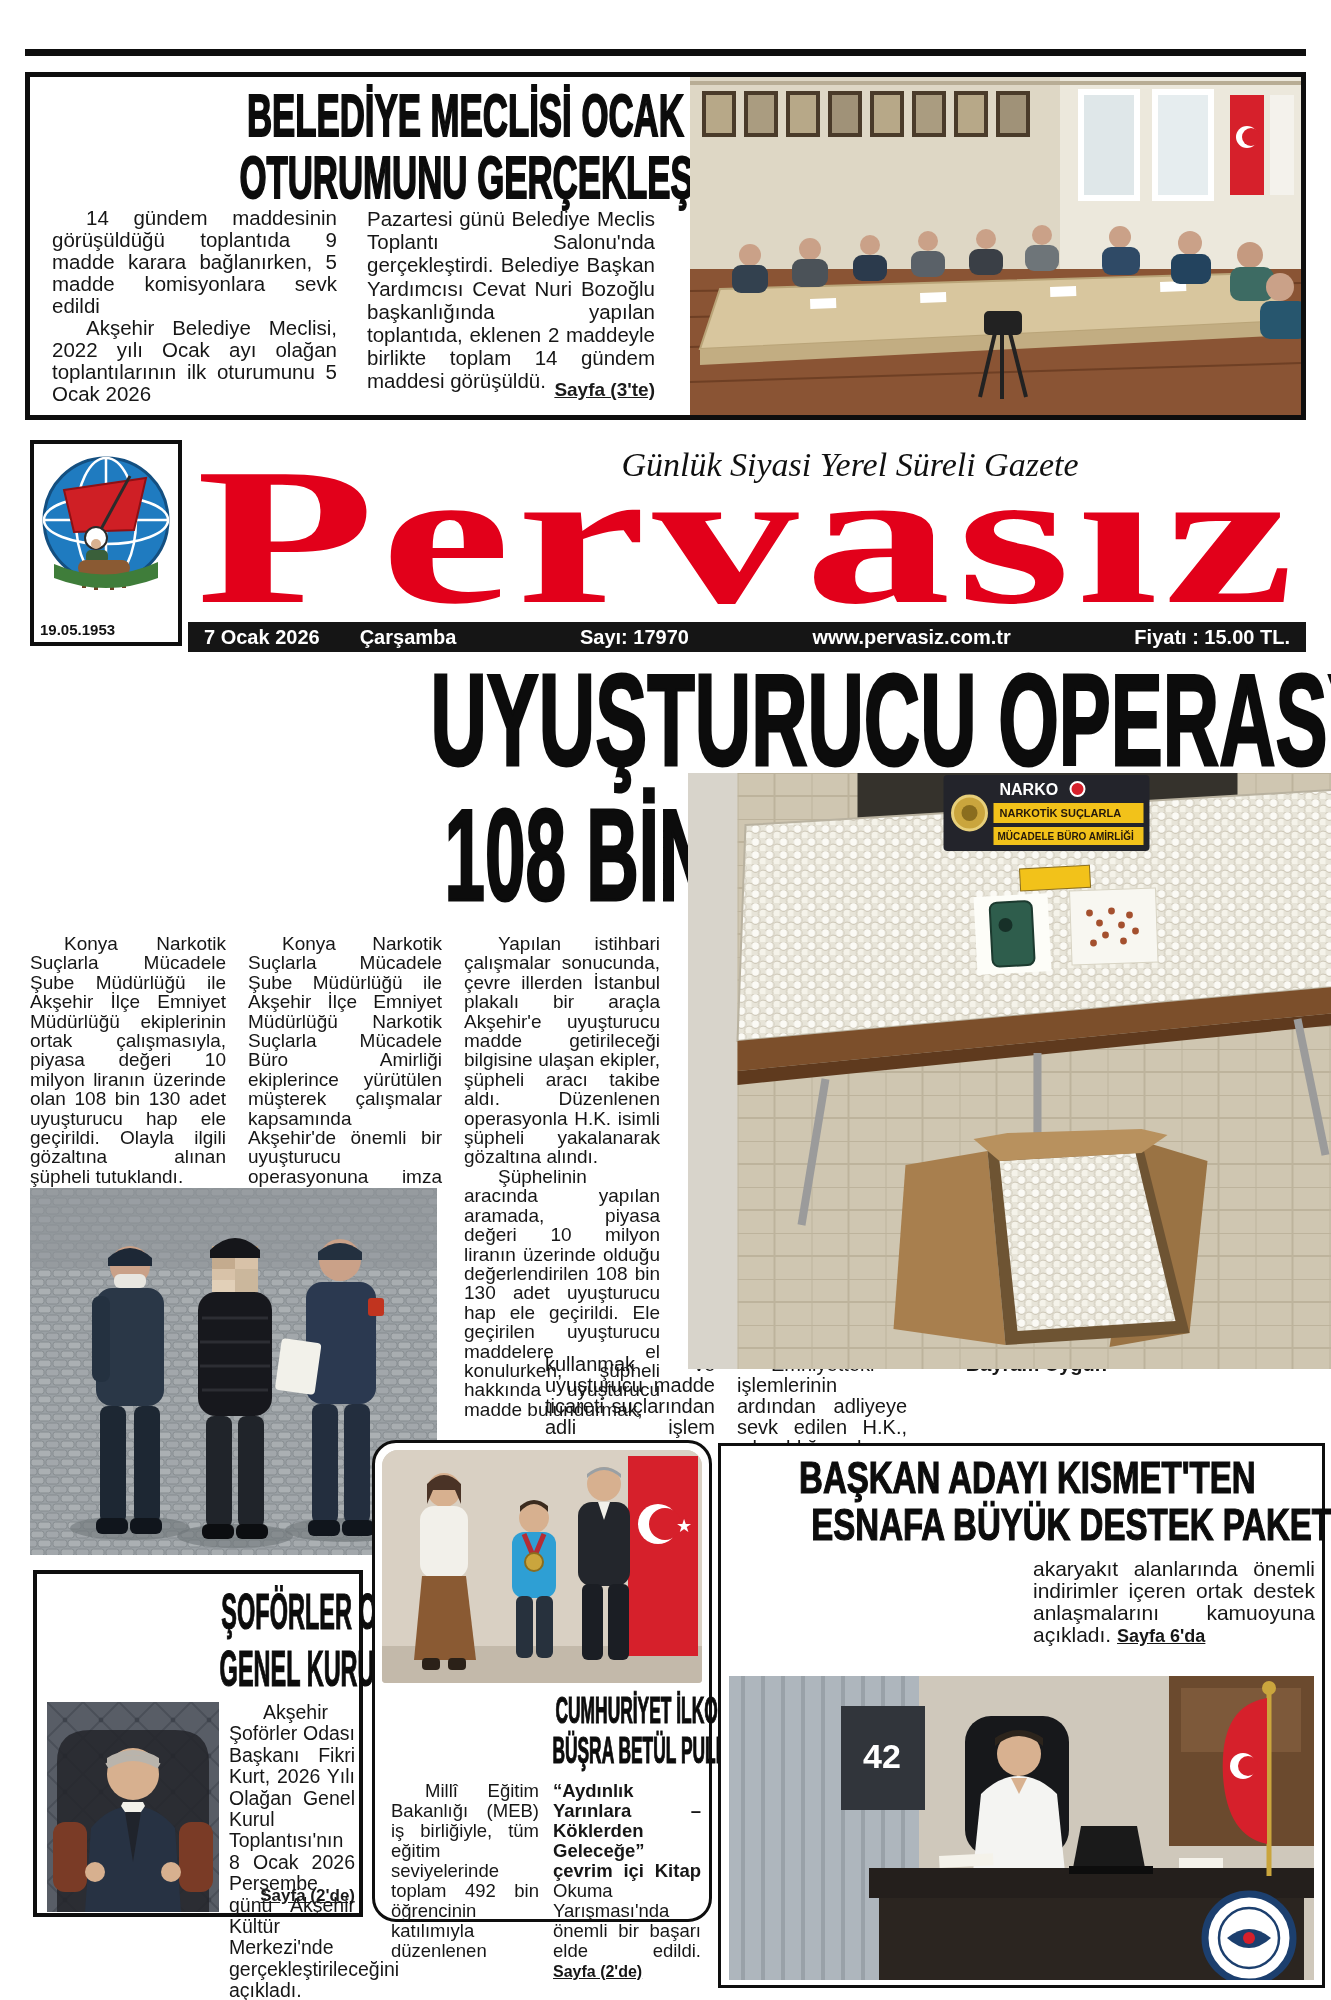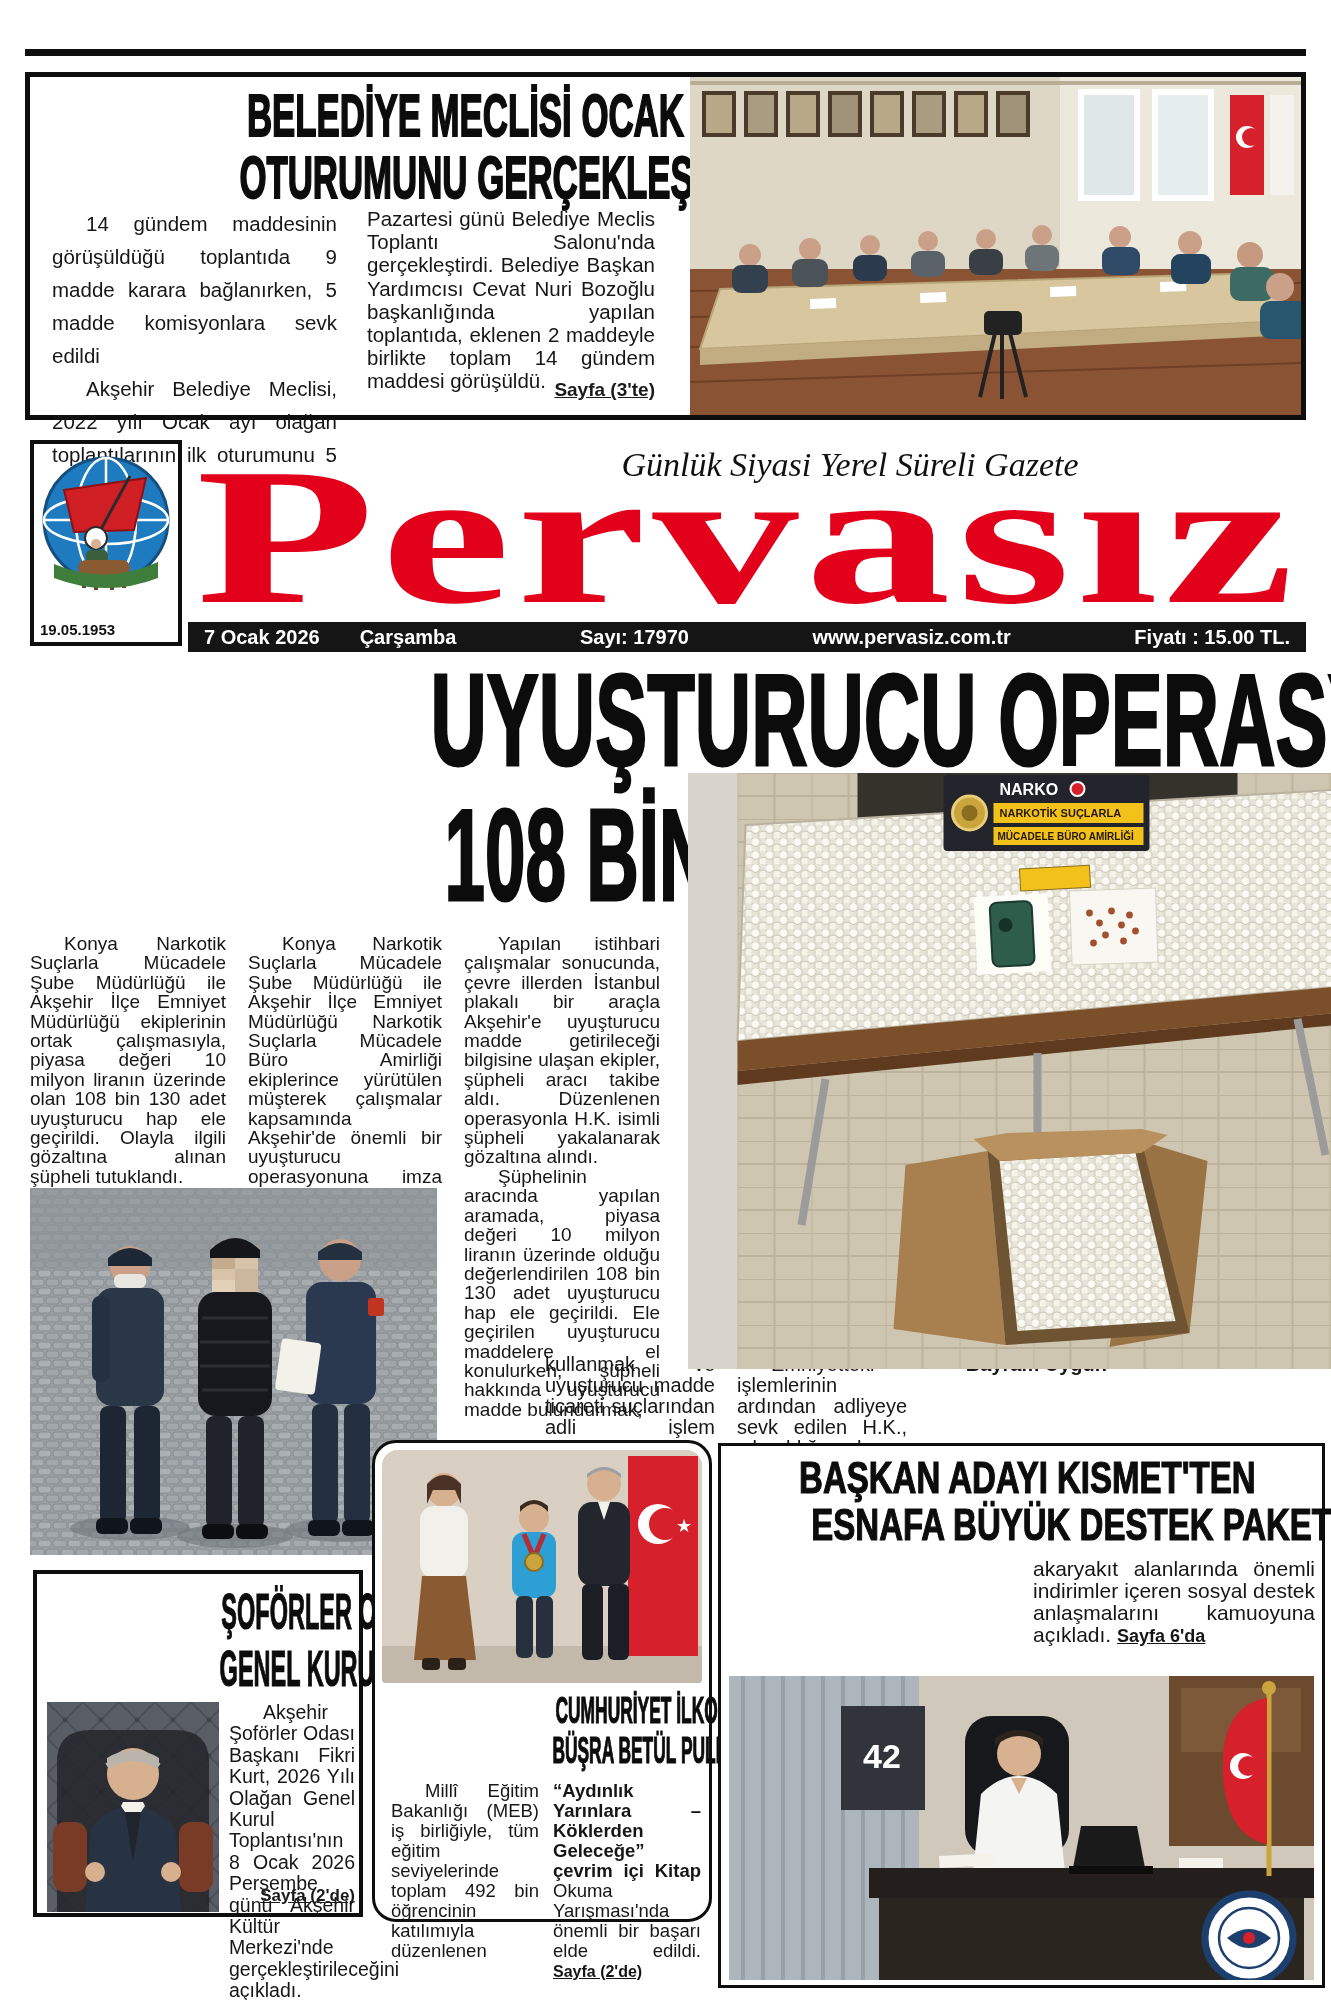--- a/index.html
+++ b/index.html
@@ -44,21 +44,21 @@
 
 <div class="page">
 
   <div class="abs rule"></div>
 
   <div class="abs topbox">
     <div class="abs hl stroke2" style="left:12px;top:8px;width:636px;font-size:60px;line-height:62px;">
       <span class="cond" style="--sx:.58">BELEDİYE MECLİSİ OCAK AYI İLK</span><br>
       <span class="cond" style="--sx:.58">OTURUMUNU GERÇEKLEŞTİRDİ</span>
     </div>
-    <div class="abs bt" style="left:22px;top:130px;width:285px;font-size:20.5px;line-height:33px;">
+    <div class="abs bt" style="left:22px;top:130px;width:285px;font-size:20.5px;line-height:22px;">
       <p class="ind">14 gündem maddesinin görüşüldüğü toplantıda 9 madde karara bağlanırken, 5 madde komisyonlara sevk edildi</p>
       <p class="ind">Akşehir Belediye Meclisi, 2022 yılı Ocak ayı olağan toplantılarının ilk oturumunu 5 Ocak 2026</p>
     </div>
     <div class="abs bt" style="left:337px;top:130px;width:288px;font-size:20.5px;line-height:23.2px;">
       <p>Pazartesi günü Belediye Meclis Toplantı Salonu'nda gerçekleştirdi. Belediye Başkan Yardımcısı Cevat Nuri Bozoğlu başkanlığında yapılan toplantıda, eklenen 2 maddeyle birlikte toplam 14 gündem maddesi görüşüldü.</p>
     </div>
     <div class="abs" style="left:337px;top:302px;width:288px;text-align:right;font-size:19px;">
       <span class="pref">Sayfa (3'te)</span>
     </div>
 
@@ -441,21 +441,21 @@
       <p><b>“Aydınlık Yarınlara – Köklerden Geleceğe” çevrim içi Kitap</b><span> Okuma Yarışması'nda önemli bir başarı elde edildi. </span><span class="pref" style="font-size:16px;">Sayfa (2'de)</span></p>
     </div>
   </div>
 
   <div class="abs" style="left:718px;top:1443px;width:607px;height:545px;border:3px solid #0e0e0e;box-sizing:border-box;background:#fff;">
     <div class="abs hl stroke1" style="left:2px;top:8px;width:597px;font-size:44px;line-height:47px;">
       <span class="cond" style="--sx:.75">BAŞKAN ADAYI KISMET'TEN</span><br>
       <span class="cond" style="--sx:.75">ESNAFA BÜYÜK DESTEK PAKETİ</span>
     </div>
     <div class="abs bt" style="left:312px;top:112px;width:282px;font-size:21px;line-height:22px;">
-      <p><span>akaryakıt alanlarında önemli indirimler içeren sosyal destek anlaşmalarını kamuoyuna açıkladı. </span><span class="pref" style="font-size:18px;">Sayfa 6'da</span></p>
+      <p><span>akaryakıt alanlarında önemli indirimler içeren ortak destek anlaşmalarını kamuoyuna açıkladı. </span><span class="pref" style="font-size:18px;">Sayfa 6'da</span></p>
     </div>
     <div class="abs photo" style="left:8px;top:230px;width:585px;height:304px;">
       <svg viewBox="0 0 585 304">
         <rect width="585" height="304" fill="#cfc8bb"></rect>
 
         <rect x="0" y="0" width="190" height="304" fill="#aeb6bd"></rect>
         <g stroke="#99a1a8" stroke-width="4">
           <line x1="14" y1="0" x2="14" y2="304"></line>
             <line x1="34" y1="0" x2="34" y2="304"></line>
             <line x1="54" y1="0" x2="54" y2="304"></line>

